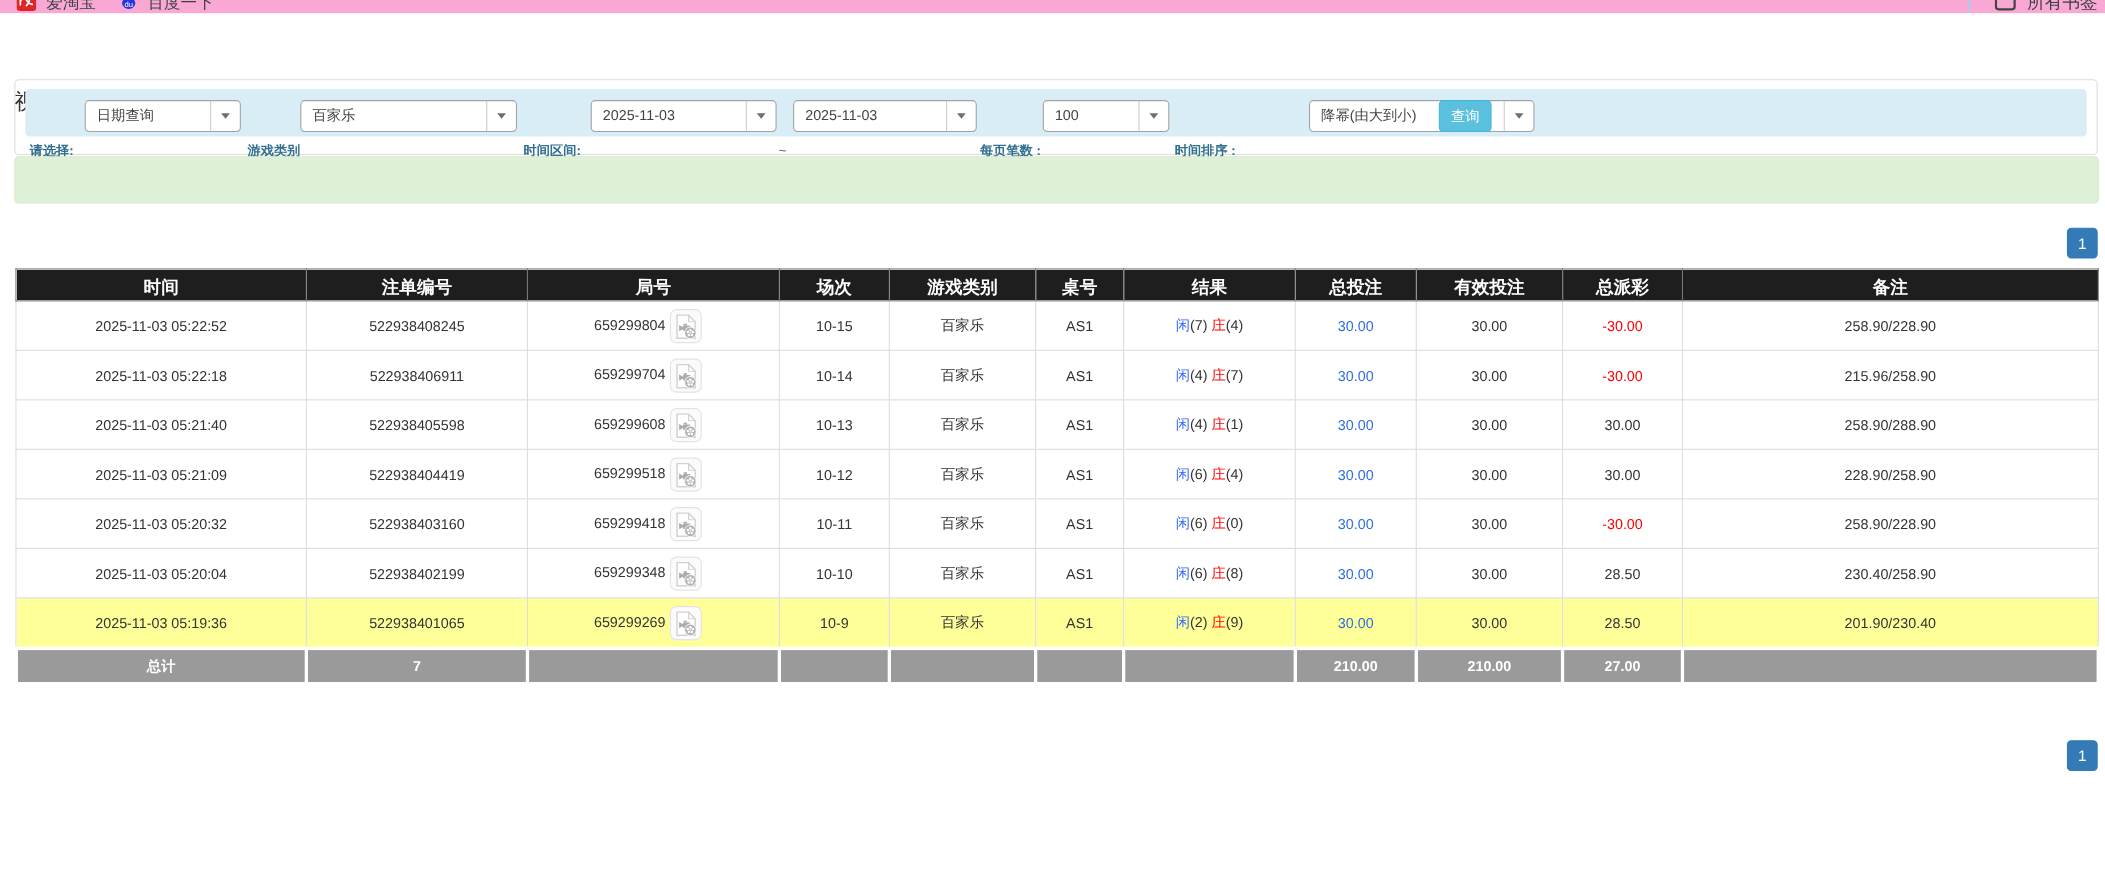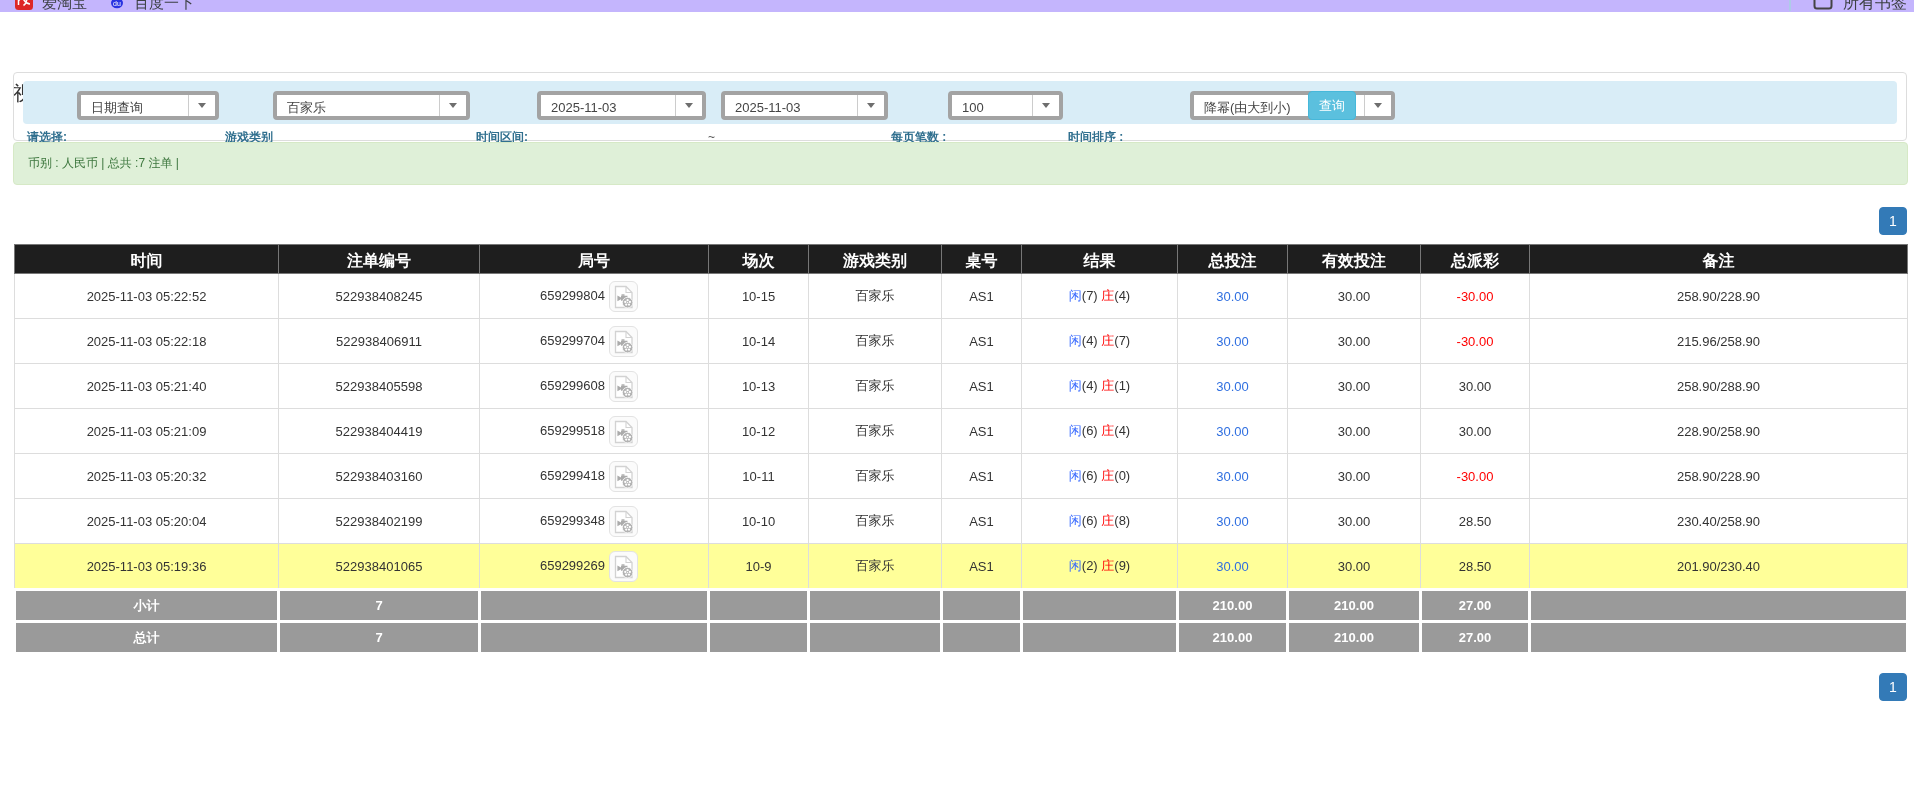--- a/index.html
+++ b/index.html
@@ -1,26 +1,26 @@
 <!DOCTYPE html>
 <html><head><meta charset="utf-8">
 <style>
 html,body{margin:0;padding:0;background:#fff;}
 body{width:1914px;height:795px;position:relative;font-family:"Liberation Sans",sans-serif;overflow:hidden;}
 .abs{position:absolute;}
 
-#bm{position:absolute;left:0;top:0;width:1914px;height:12px;overflow:hidden;background:#c4b5fd;}
+#bm{position:absolute;left:0;top:0;width:1914px;height:12px;overflow:hidden;background:#f9a8d4;}
 #bm .txt{position:absolute;top:-5px;font-size:15px;line-height:15px;color:#3c4043;white-space:nowrap;}
 
 #title{position:absolute;left:13px;top:42px;font-size:20px;line-height:23px;color:#333;margin-top:40px;}
 
 #panel{position:absolute;left:13px;top:72px;width:1894px;height:69px;border:1px solid #ddd;border-radius:4px;box-sizing:border-box;}
 #bluebar{position:absolute;left:23px;top:81px;width:1874px;height:43px;background:#d9edf7;border-radius:4px;}
 .flabel{position:absolute;top:91px;height:29px;line-height:29px;font-size:12px;font-weight:bold;color:#31708f;white-space:nowrap;margin-top:32px;}
-.combo{position:absolute;top:91px;height:29px;background:#fff;border:4px solid #a3a3a3;border-radius:4px;box-sizing:border-box;display:flex;}
+.combo{position:absolute;top:91px;height:29px;background:#fff;border:1px solid #a3a3a3;border-radius:4px;box-sizing:border-box;display:flex;}
 .combo .t{flex:1;font-size:13px;color:#444;line-height:26px;padding-left:10px;overflow:hidden;white-space:nowrap;}
 .combo .b{width:26px;border-left:1px solid #ccc;display:flex;align-items:center;justify-content:center;}
 .combo .b i{width:0;height:0;border-left:4px solid transparent;border-right:4px solid transparent;border-top:5px solid #6e6e6e;}
 #qbtn{position:absolute;left:1308px;top:91px;width:48px;height:29px;background:#5bc0de;border:1px solid #46b8da;border-radius:4px;box-sizing:border-box;color:#fff;font-size:13px;text-align:center;line-height:27px;}
 
 #alert{position:absolute;left:13px;top:142px;width:1895px;height:43px;background:#dff0d8;border:1px solid #d6e9c6;border-radius:4px;box-sizing:border-box;}
 #alert .g{position:absolute;left:14px;top:0;height:41px;line-height:41px;font-size:12px;color:#3c763d;}
 #alert .r{position:absolute;right:13px;top:0;height:41px;line-height:41px;font-size:12px;color:#ff0000;}
 
 .pg{position:absolute;left:1879px;width:28px;height:28px;background:#337ab7;border:1px solid #337ab7;border-radius:4px;box-sizing:border-box;color:#fff;font-size:14px;text-align:center;line-height:26px;}
@@ -101,21 +101,20 @@
 <span class="flabel" style="left:1068px">时间排序 :</span>
 <span class="combo" style="left:1190px;width:205px">
     <span class="t">降幂(由大到小)</span>
     <span class="b">
       <i></i>
     </span>
   </span>
 <div id="qbtn">查询</div>
 
 <div id="alert">
-    <span class="g">币别 : 人民币 | 总共 :7 注单 |</span>
   </div>
 
 <div class="pg" style="top:207px">1</div>
 
 <table id="tb">
 <colgroup>
       <col style="width:264px">
       <col style="width:201px">
       <col style="width:229px">
       <col style="width:100px">
@@ -324,41 +323,28 @@
         <td>10-9</td>
         <td>百家乐</td>
         <td>AS1</td>
         <td><span class="bl">闲</span>(2) <span class="rd">庄</span>(9)</td>
         <td class="lk">30.00</td>
         <td>30.00</td>
         <td>28.50</td>
         <td>201.90/230.40</td>
       </tr>
 <tr class="sum">
-        <td>小计</td>
+        <td>总计</td>
         <td>7</td>
         <td></td>
         <td></td>
         <td></td>
         <td></td>
         <td></td>
         <td>210.00</td>
         <td>210.00</td>
         <td>27.00</td>
         <td></td>
       </tr>
-<tr class="sum">
-        <td>总计</td>
-        <td>7</td>
-        <td></td>
-        <td></td>
-        <td></td>
-        <td></td>
-        <td></td>
-        <td>210.00</td>
-        <td>210.00</td>
-        <td>27.00</td>
-        <td></td>
-      </tr>
 </tbody>
   </table>
 
 <div class="pg" style="top:673px">1</div>
 
 </body></html>

